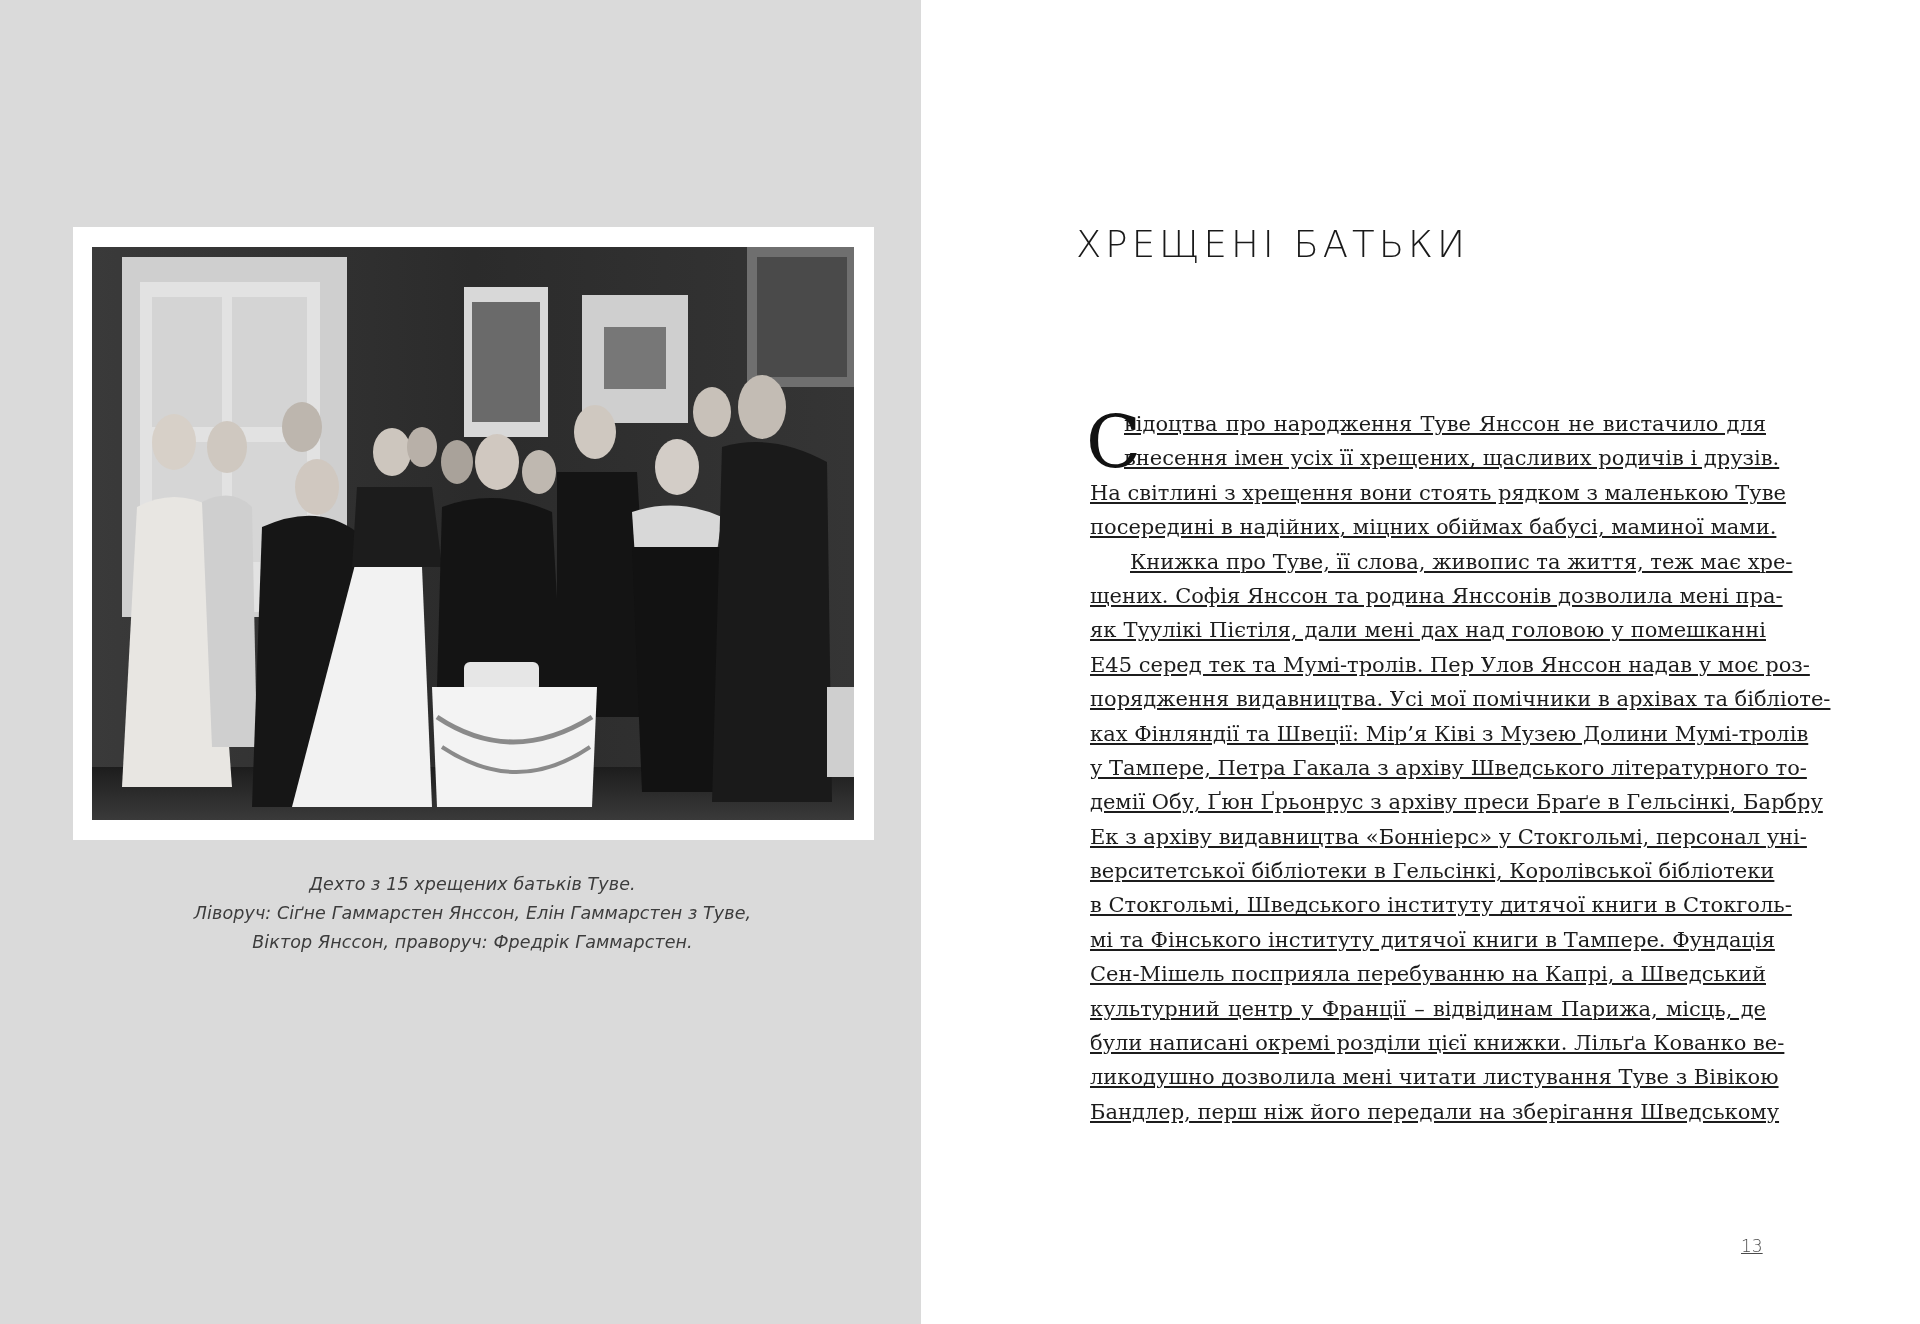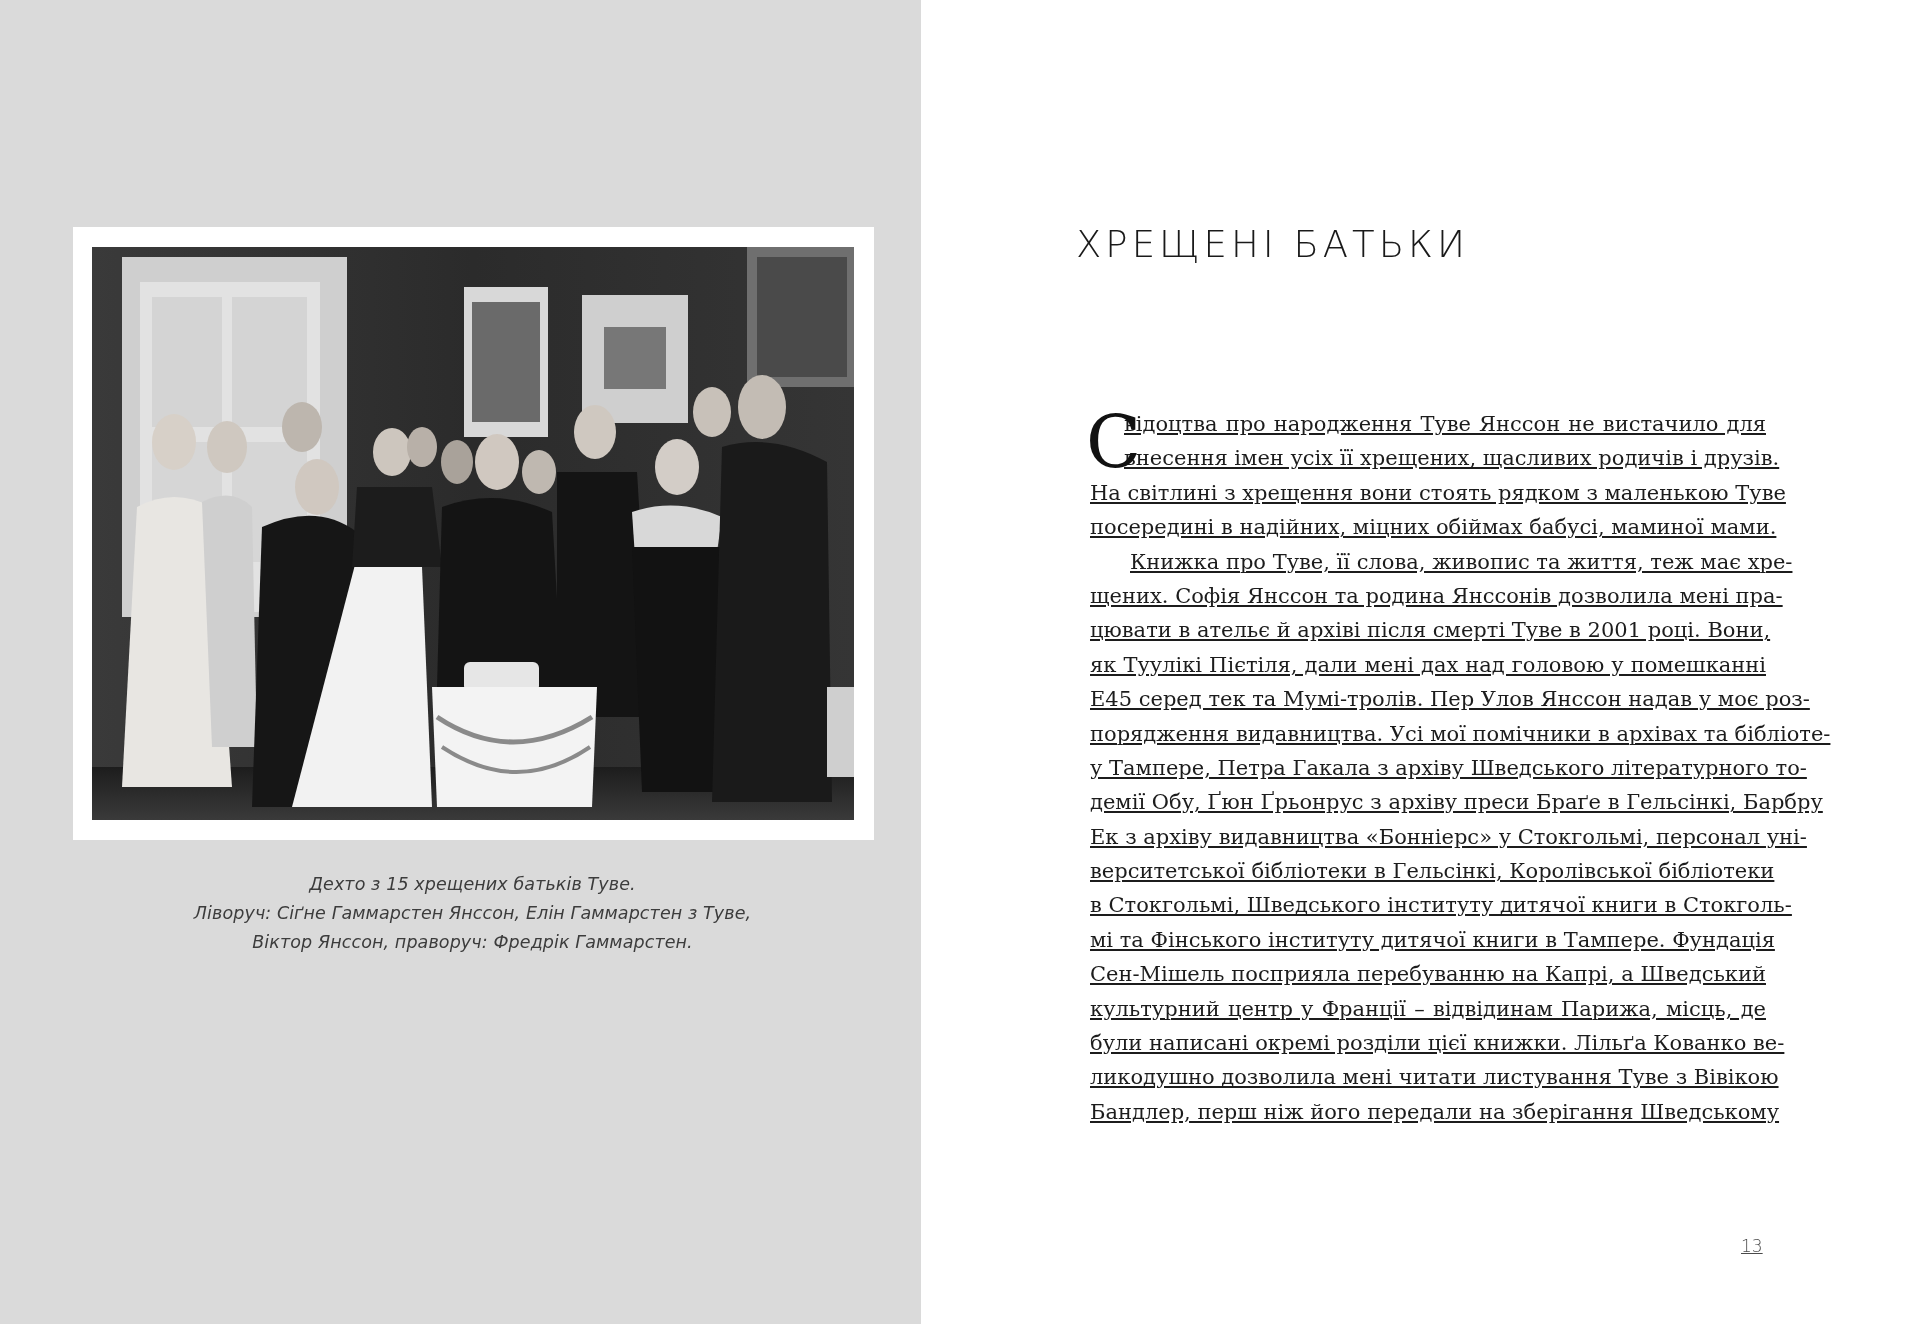--- a/index.html
+++ b/index.html
@@ -213,24 +213,24 @@
   <h1 class="chapter-title">ХРЕЩЕНІ БАТЬКИ</h1>
 
   <div class="body-text">
     <span class="drop-cap">С</span>
     <span class="line cap-line">відоцтва про народження Туве Янссон не вистачило для</span>
     <span class="line cap-line">внесення імен усіх її хрещених, щасливих родичів і друзів.</span>
     <span class="line">На світлині з хрещення вони стоять рядком з маленькою Туве</span>
     <span class="line last">посередині в надійних, міцних обіймах бабусі, маминої мами.</span>
     <span class="line indent">Книжка про Туве, її слова, живопис та життя, теж має хре-</span>
     <span class="line">щених. Софія Янссон та родина Янссонів дозволила мені пра-</span>
-    <span class="line">цювати в ательє й архіві після смерті Туве в 2001 році. Вони,</span>
     <span class="line">як Туулікі Пієтіля, дали мені дах над головою у помешканні</span>
     <span class="line">E45 серед тек та Мумі-тролів. Пер Улов Янссон надав у моє роз-</span>
     <span class="line">порядження видавництва. Усі мої помічники в архівах та бібліоте-</span>
+    <span class="line">ках Фінляндії та Швеції: Мір’я Ківі з Музею Долини Мумі-тролів</span>
     <span class="line">у Тампере, Петра Гакала з архіву Шведського літературного то-</span>
     <span class="line">демії Обу, Ґюн Ґрьонрус з архіву преси Браґе в Гельсінкі, Барбру</span>
     <span class="line">Ек з архіву видавництва «Бонніерс» у Стокгольмі, персонал уні-</span>
     <span class="line">верситетської бібліотеки в Гельсінкі, Королівської бібліотеки</span>
     <span class="line">в Стокгольмі, Шведського інституту дитячої книги в Стокголь-</span>
     <span class="line">мі та Фінського інституту дитячої книги в Тампере. Фундація</span>
     <span class="line">Сен-Мішель посприяла перебуванню на Капрі, а Шведський</span>
     <span class="line">культурний центр у Франції – відвідинам Парижа, місць, де</span>
     <span class="line">були написані окремі розділи цієї книжки. Лільґа Кованко ве-</span>
     <span class="line">ликодушно дозволила мені читати листування Туве з Вівікою</span>

